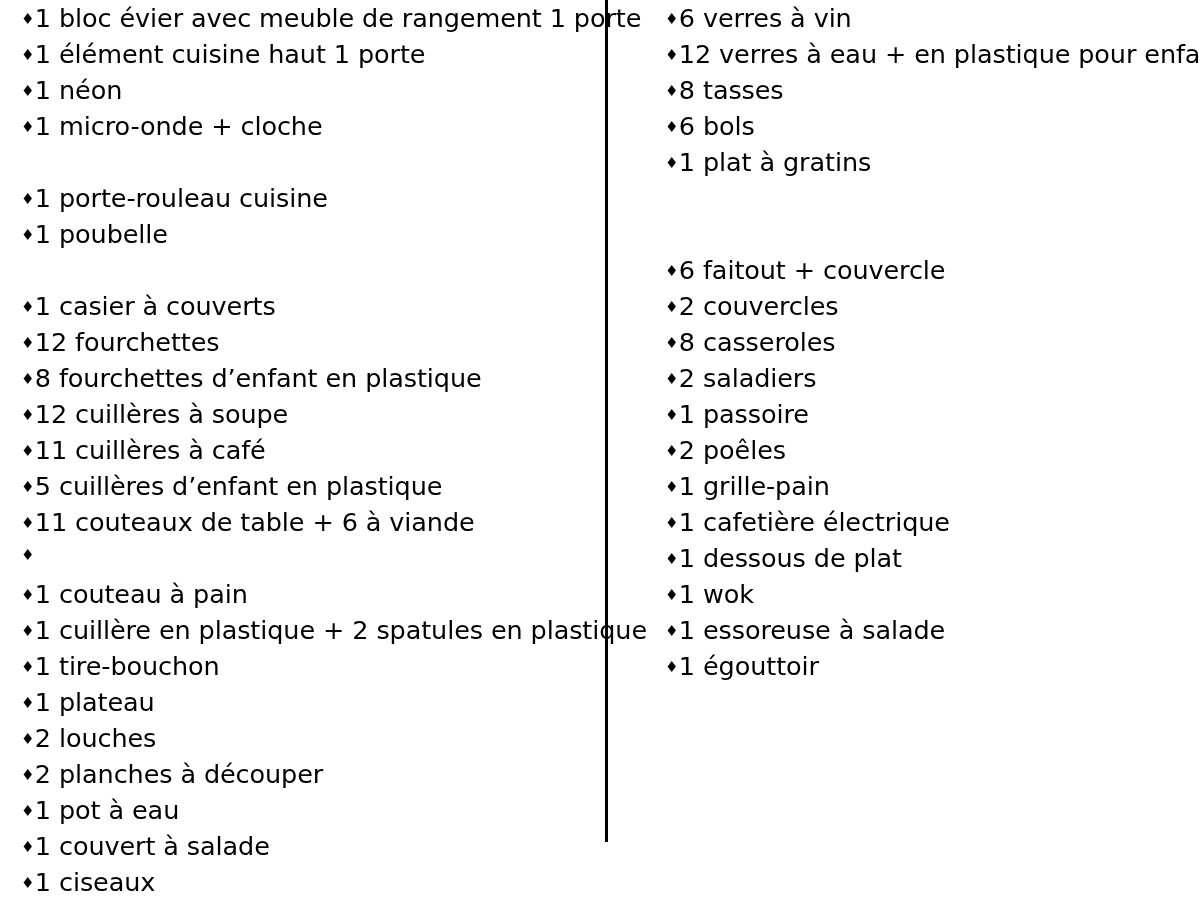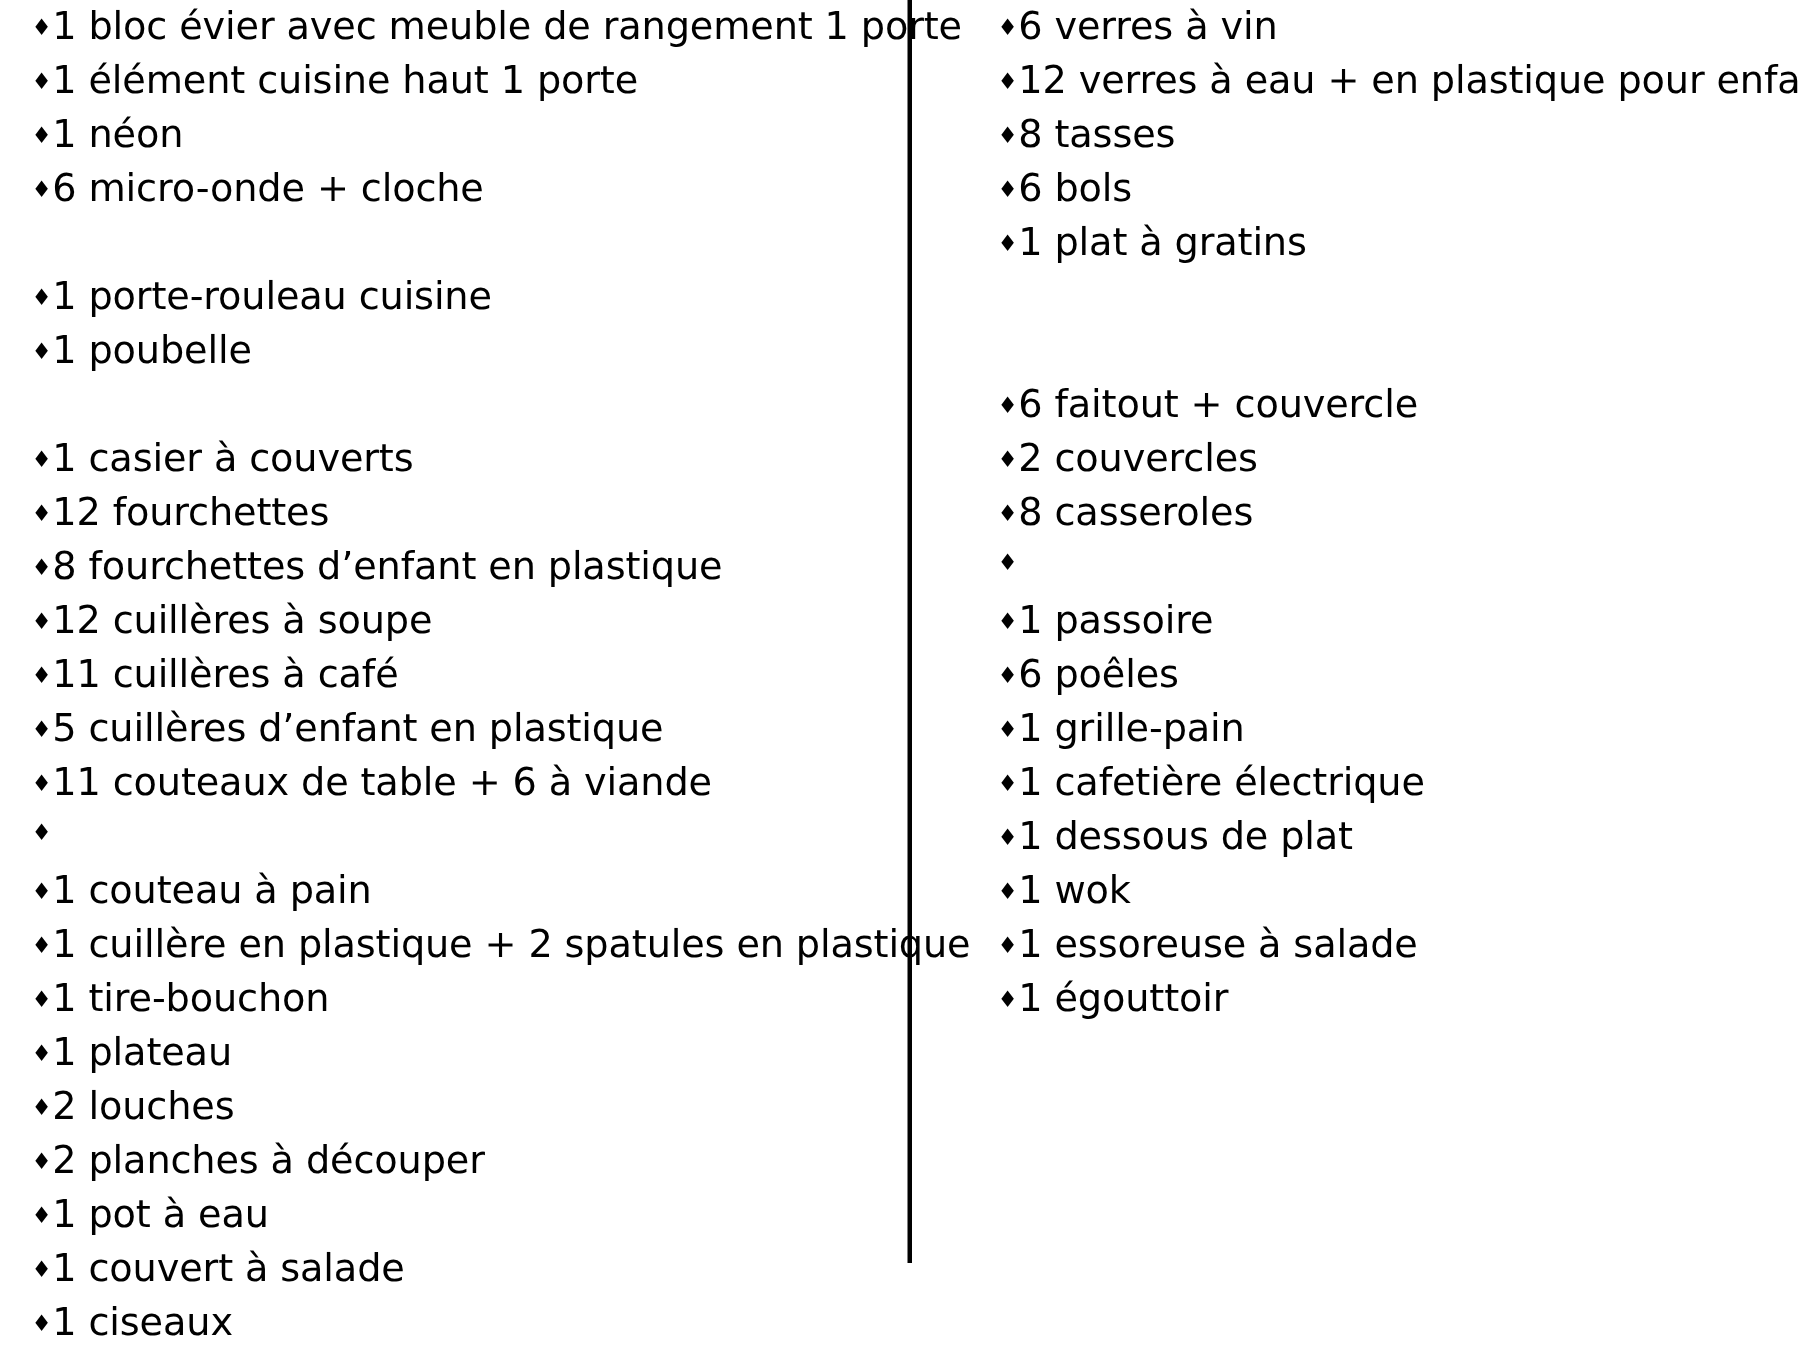--- a/index.html
+++ b/index.html
@@ -95,21 +95,21 @@
         <li class="bullet-item">
           <span class="bullet-glyph">♦</span>
           <span class="bullet-text">1 élément cuisine haut 1 porte</span>
         </li>
         <li class="bullet-item">
           <span class="bullet-glyph">♦</span>
           <span class="bullet-text">1 néon</span>
         </li>
         <li class="bullet-item">
           <span class="bullet-glyph">♦</span>
-          <span class="bullet-text">6 micro-onde + cloche</span>
+          <span class="bullet-text">1 micro-onde + cloche</span>
         </li>
         <li class="spacer-line">&nbsp;</li>
         <li class="bullet-item">
           <span class="bullet-glyph">♦</span>
           <span class="bullet-text">1 porte-rouleau cuisine</span>
         </li>
         <li class="bullet-item">
           <span class="bullet-glyph">♦</span>
           <span class="bullet-text">1 poubelle</span>
         </li>
@@ -217,28 +217,29 @@
         <li class="bullet-item">
           <span class="bullet-glyph">♦</span>
           <span class="bullet-text">2 couvercles</span>
         </li>
         <li class="bullet-item">
           <span class="bullet-glyph">♦</span>
           <span class="bullet-text">8 casseroles</span>
         </li>
         <li class="bullet-item">
           <span class="bullet-glyph">♦</span>
+          <span class="bullet-text">2 saladiers</span>
         </li>
         <li class="bullet-item">
           <span class="bullet-glyph">♦</span>
           <span class="bullet-text">1 passoire</span>
         </li>
         <li class="bullet-item">
           <span class="bullet-glyph">♦</span>
-          <span class="bullet-text">6 poêles</span>
+          <span class="bullet-text">2 poêles</span>
         </li>
         <li class="bullet-item">
           <span class="bullet-glyph">♦</span>
           <span class="bullet-text">1 grille-pain</span>
         </li>
         <li class="bullet-item">
           <span class="bullet-glyph">♦</span>
           <span class="bullet-text">1 cafetière électrique</span>
         </li>
         <li class="bullet-item">

